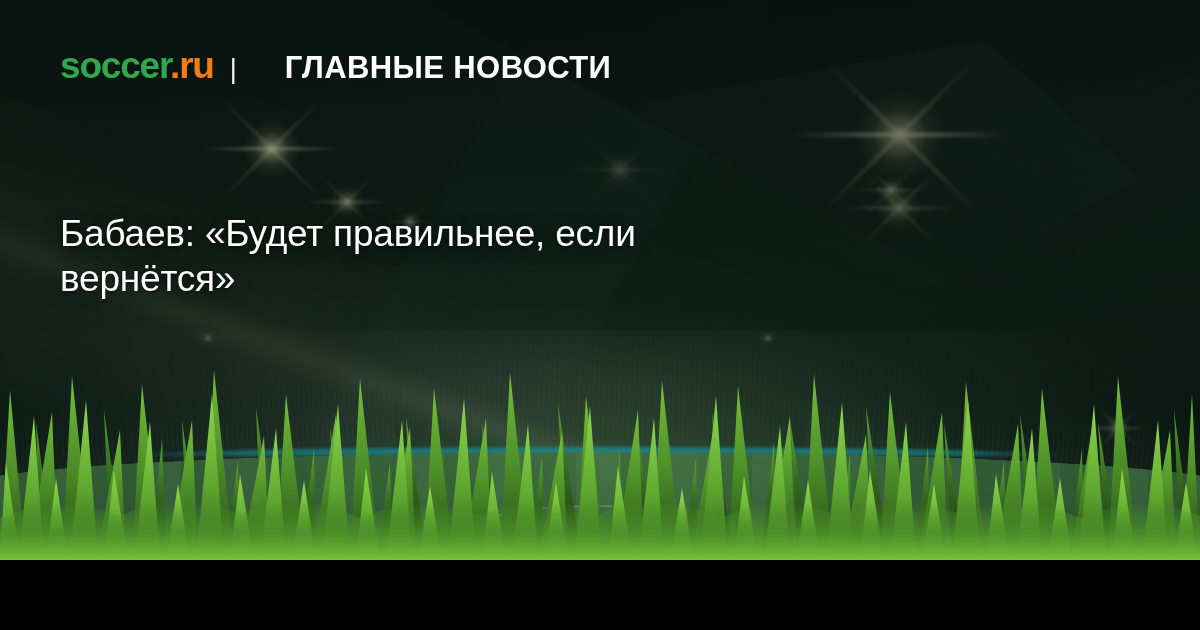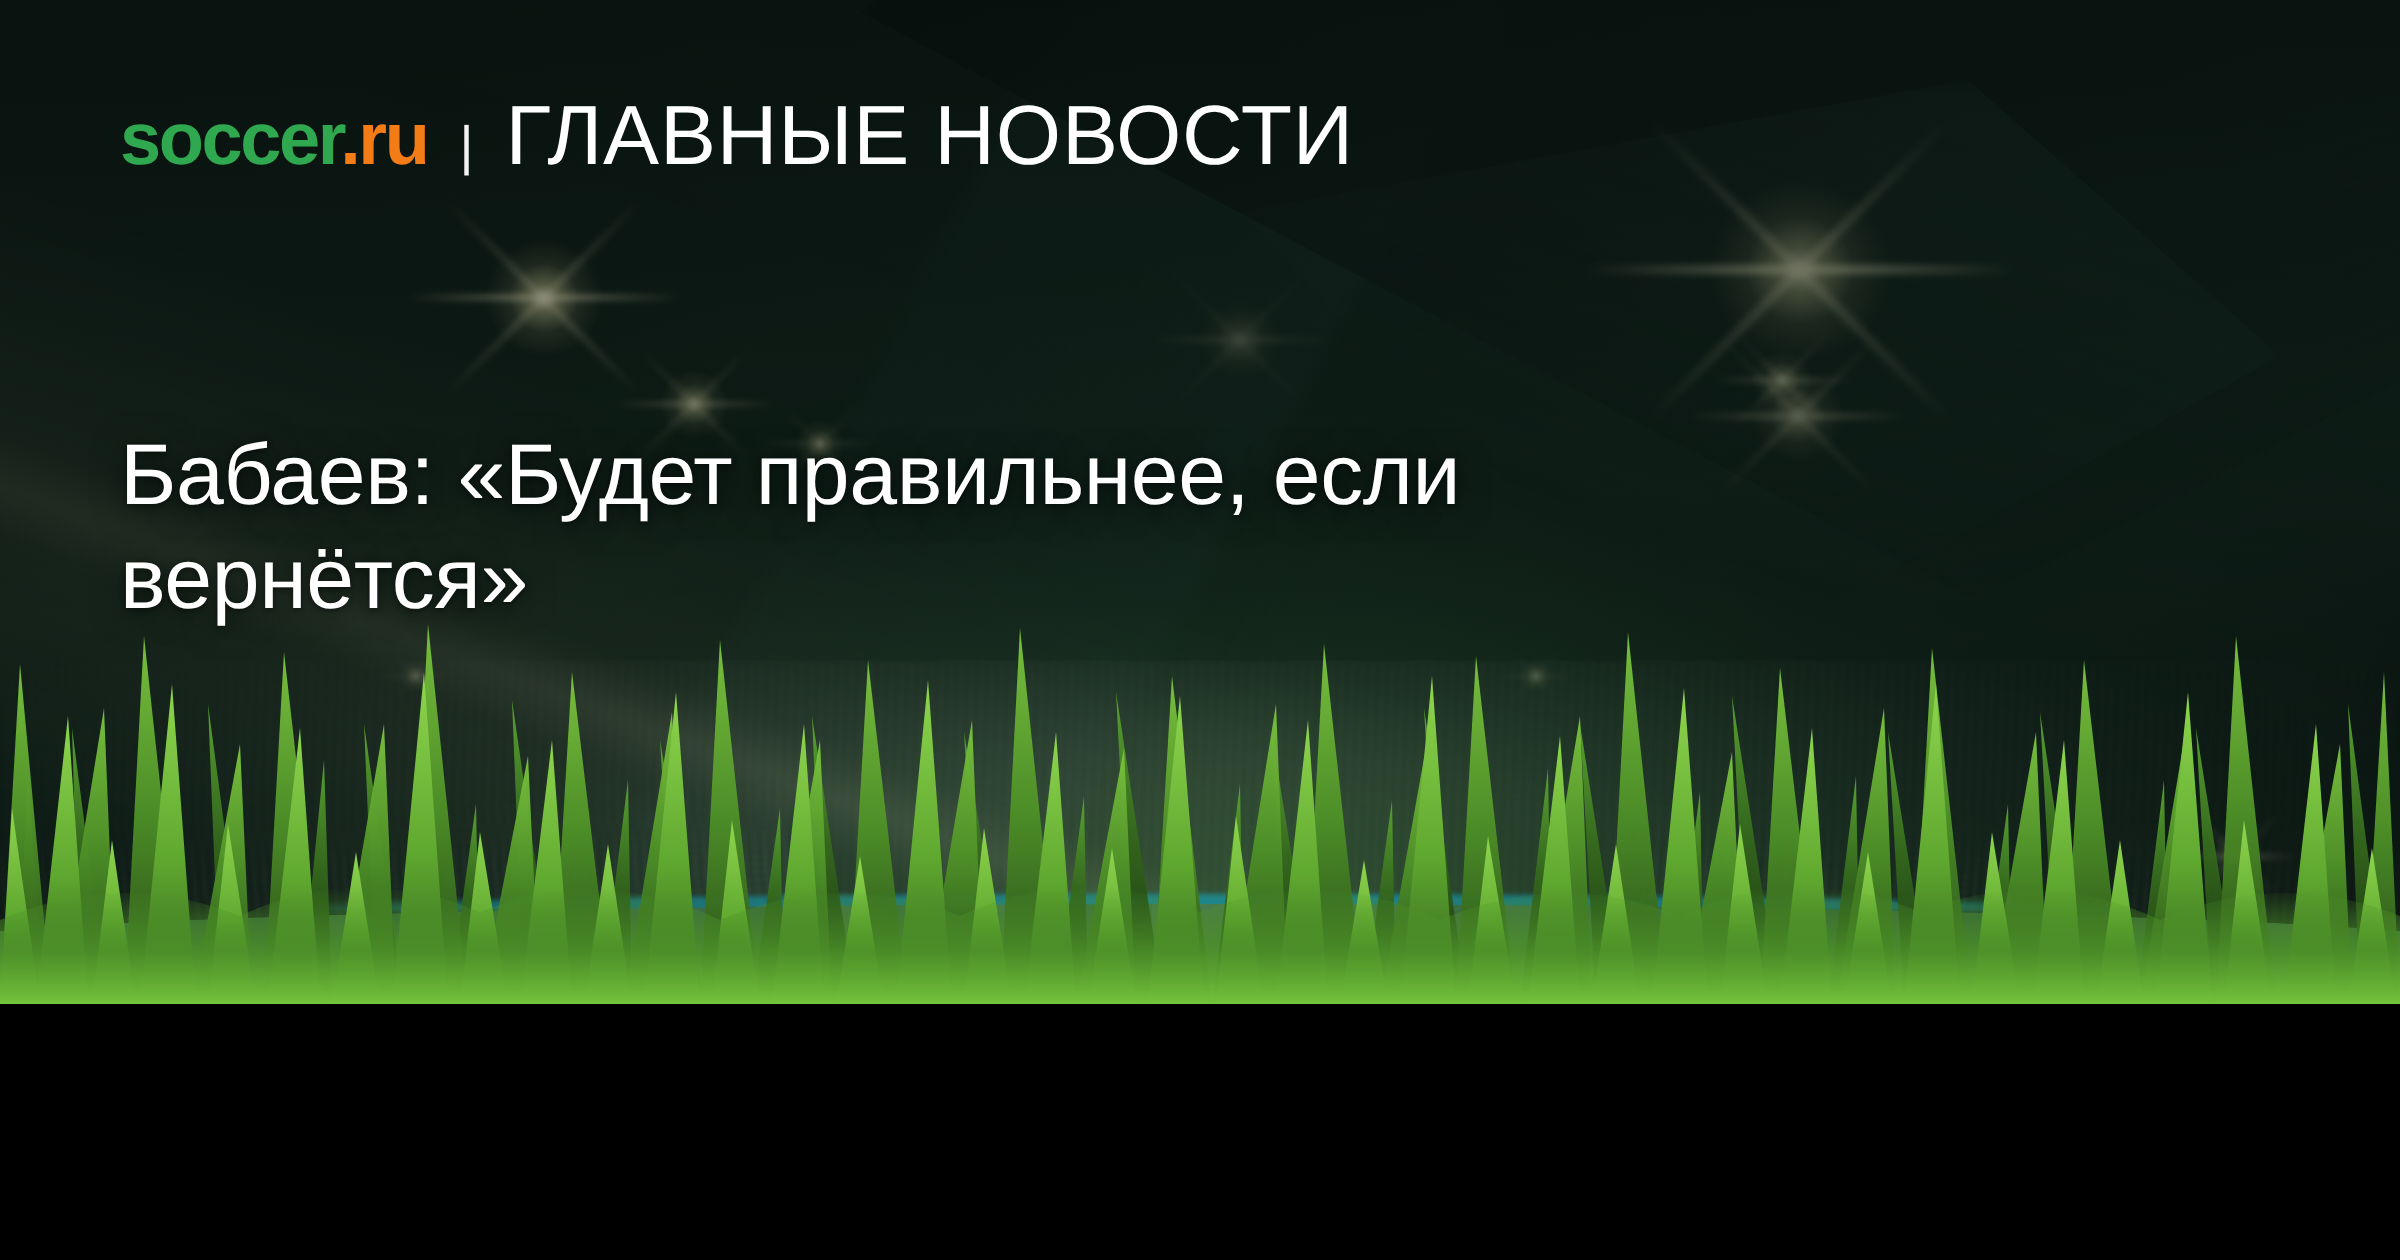--- a/index.html
+++ b/index.html
@@ -5,21 +5,21 @@
 <style>
   html, body {
     margin: 0;
     padding: 0;
     background: #000;
   }
 
   .card {
     position: relative;
     width: 1200px;
-    height: 502px;
+    height: 560px;
     overflow: hidden;
     font-family: "Liberation Sans", "DejaVu Sans", sans-serif;
     background: #0f172a;
     user-select: none;
   }
 
   
   .bg-layer {
     position: absolute;
     inset: 0;
@@ -238,34 +238,35 @@
   .divider {
     color: #ffffff;
     font-size: 27px;
     font-weight: 400;
     line-height: 1;
     opacity: .95;
     margin: 0 2px;
   }
   .headline-kicker {
     color: #ffffff;
-    font-size: 42px;
-    font-weight: 400;
+    font-size: 31px;
+    font-weight: 700;
     letter-spacing: .4px;
     line-height: 1;
+    margin-left: 32px;
   }
 
   
   .title {
     position: absolute;
     left: 60px;
     top: 212px;
     width: 1010px;
     color: #ffffff;
-    font-size: 43px;
+    font-size: 37px;
     font-weight: 400;
     line-height: 1.215;
     letter-spacing: -0.2px;
     text-shadow: 0 2px 16px rgba(0,0,0,0.55), 0 1px 3px rgba(0,0,0,0.45);
   }
 </style>
 </head>
 <body>
 
 <div class="card">

